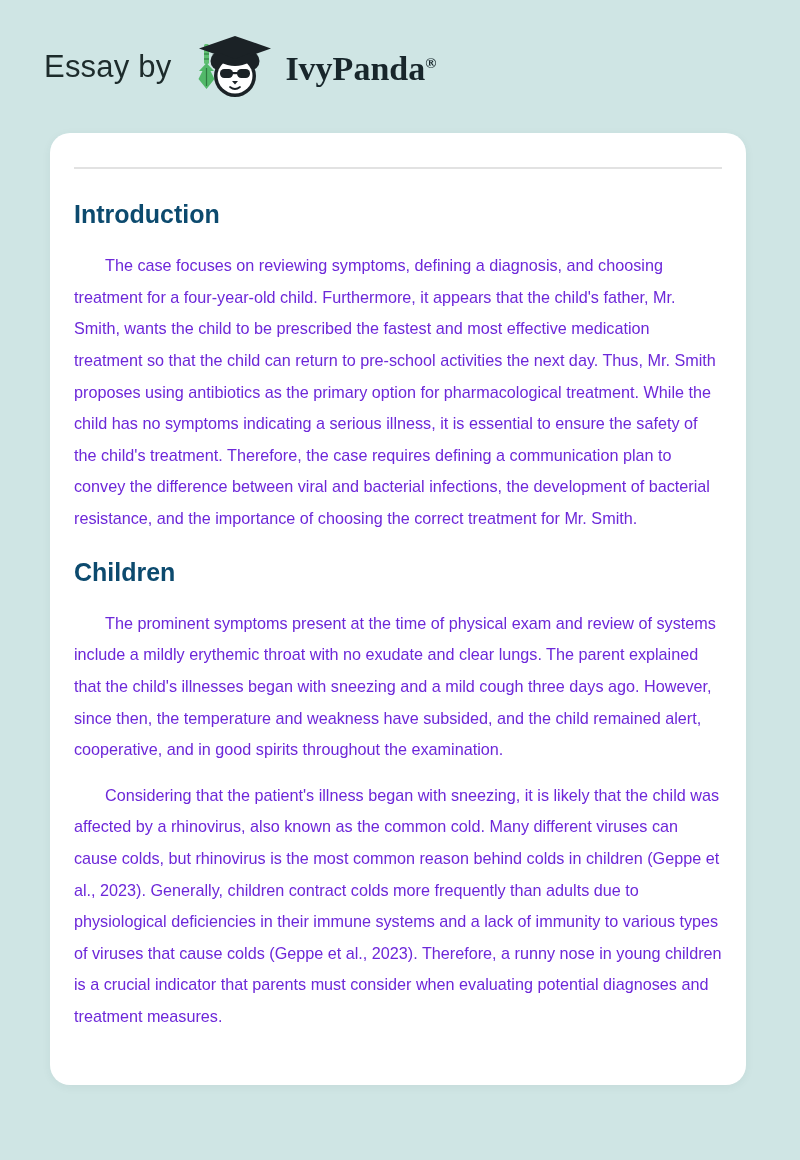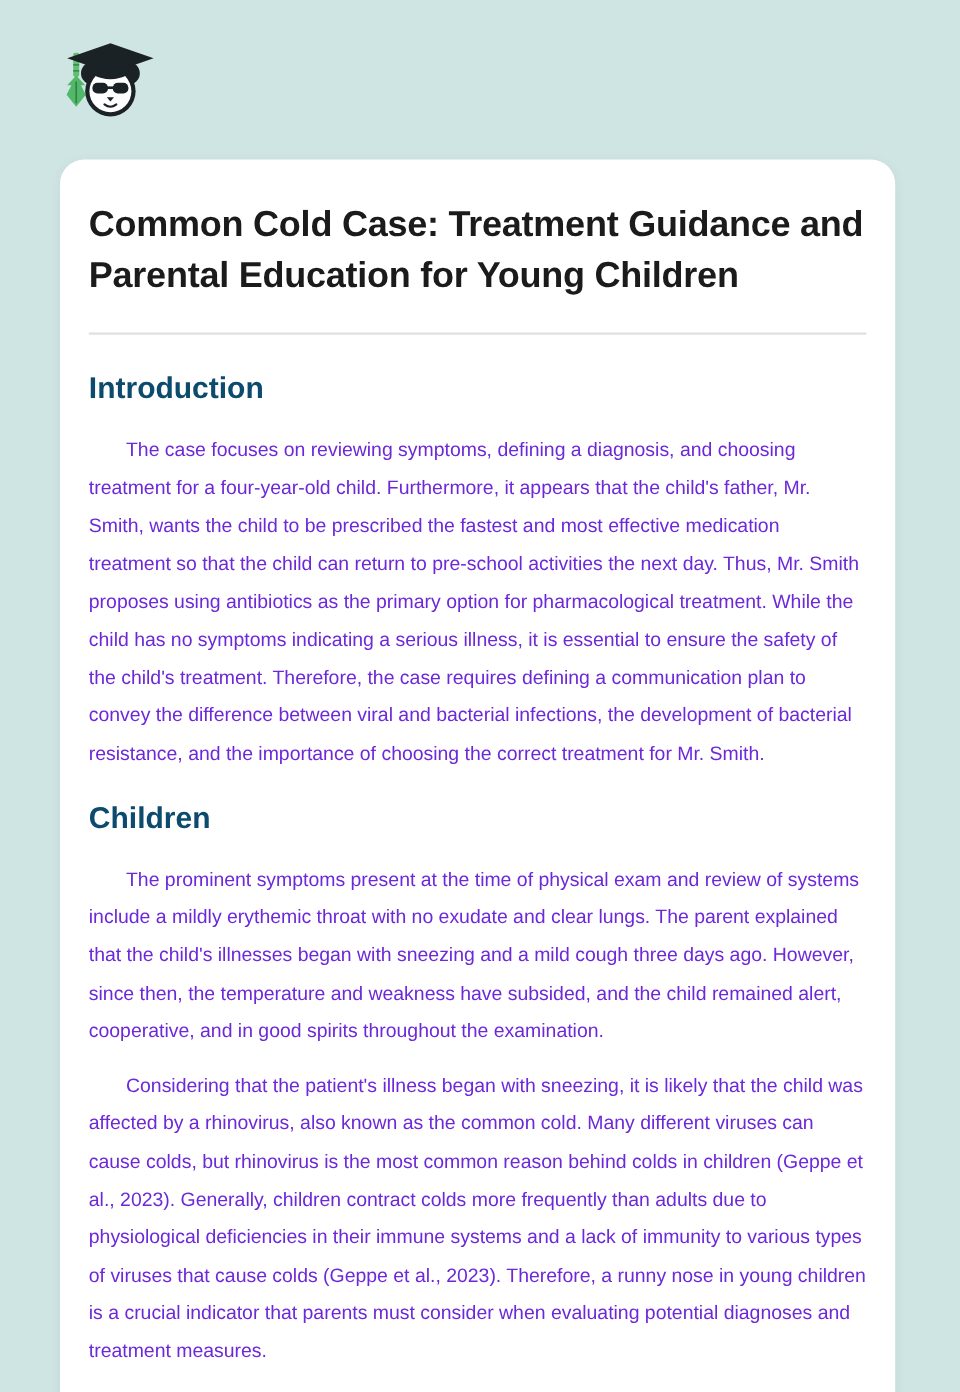--- a/index.html
+++ b/index.html
@@ -130,20 +130,21 @@
     text-indent: 31px;
     text-align: left;
   }
   .body-paragraph:last-child { margin-bottom: 0; }
 </style>
 </head>
 <body>
 
 <div id="brand-bar">
   <a id="brand-lockup" href="#" style="text-decoration:none;">
+    <span id="essay-by-text">Essay by</span>
 
     <span id="panda-logo-mark">
       <svg viewBox="0 0 92 66" width="92" height="66" aria-hidden="true">
 
         <g>
           <rect x="17" y="10" width="5" height="20" rx="1.5" fill="#5fbf72"></rect>
           <line x1="17" y1="15" x2="22" y2="15" stroke="#2f7a41" stroke-width="1.1"></line>
           <line x1="17" y1="20" x2="22" y2="20" stroke="#2f7a41" stroke-width="1.1"></line>
           <line x1="17" y1="25" x2="22" y2="25" stroke="#2f7a41" stroke-width="1.1"></line>
           <path d="M19.5 29 L12 37 L15.5 37 L11.5 45 L19.5 55 L27.5 45 L23.5 37 L27 37 Z" fill="#52b869"></path>
@@ -168,27 +169,27 @@
         <path d="M45 47 L51 47 L48 50.5 Z" fill="#1b2226"></path>
         <path d="M43 53 Q48 57 53 53" stroke="#1b2226" stroke-width="1.7" fill="none" stroke-linecap="round"></path>
 
         <g fill="#1b2226">
           <path d="M48 2 L84 14.5 L48 27 L12 14.5 Z"></path>
           <path d="M33 19 L33 28 Q48 36 63 28 L63 19 L48 25 Z"></path>
         </g>
       </svg>
     </span>
 
+    <span id="ivypanda-wordmark"><span>IvyPanda</span><span class="reg">®</span></span>
   </a>
 </div>
 
 <div id="paper-card">
   <div id="paper-inner">
 
-    <h1 id="essay-title">Common Cold Case: Treatment Guidance and Parental Education for Young Children</h1>
 
 
     <hr id="title-divider">
 
     <section class="section-block">
       <h2 class="section-heading">Introduction</h2>
       <p class="body-paragraph">The case focuses on reviewing symptoms, defining a diagnosis, and choosing treatment for a four-year-old child. Furthermore, it appears that the child's father, Mr. Smith, wants the child to be prescribed the fastest and most effective medication treatment so that the child can return to pre-school activities the next day. Thus, Mr. Smith proposes using antibiotics as the primary option for pharmacological treatment. While the child has no symptoms indicating a serious illness, it is essential to ensure the safety of the child's treatment. Therefore, the case requires defining a communication plan to convey the difference between viral and bacterial infections, the development of bacterial resistance, and the importance of choosing the correct treatment for Mr. Smith.</p>
     </section>
 
     <section class="section-block">

